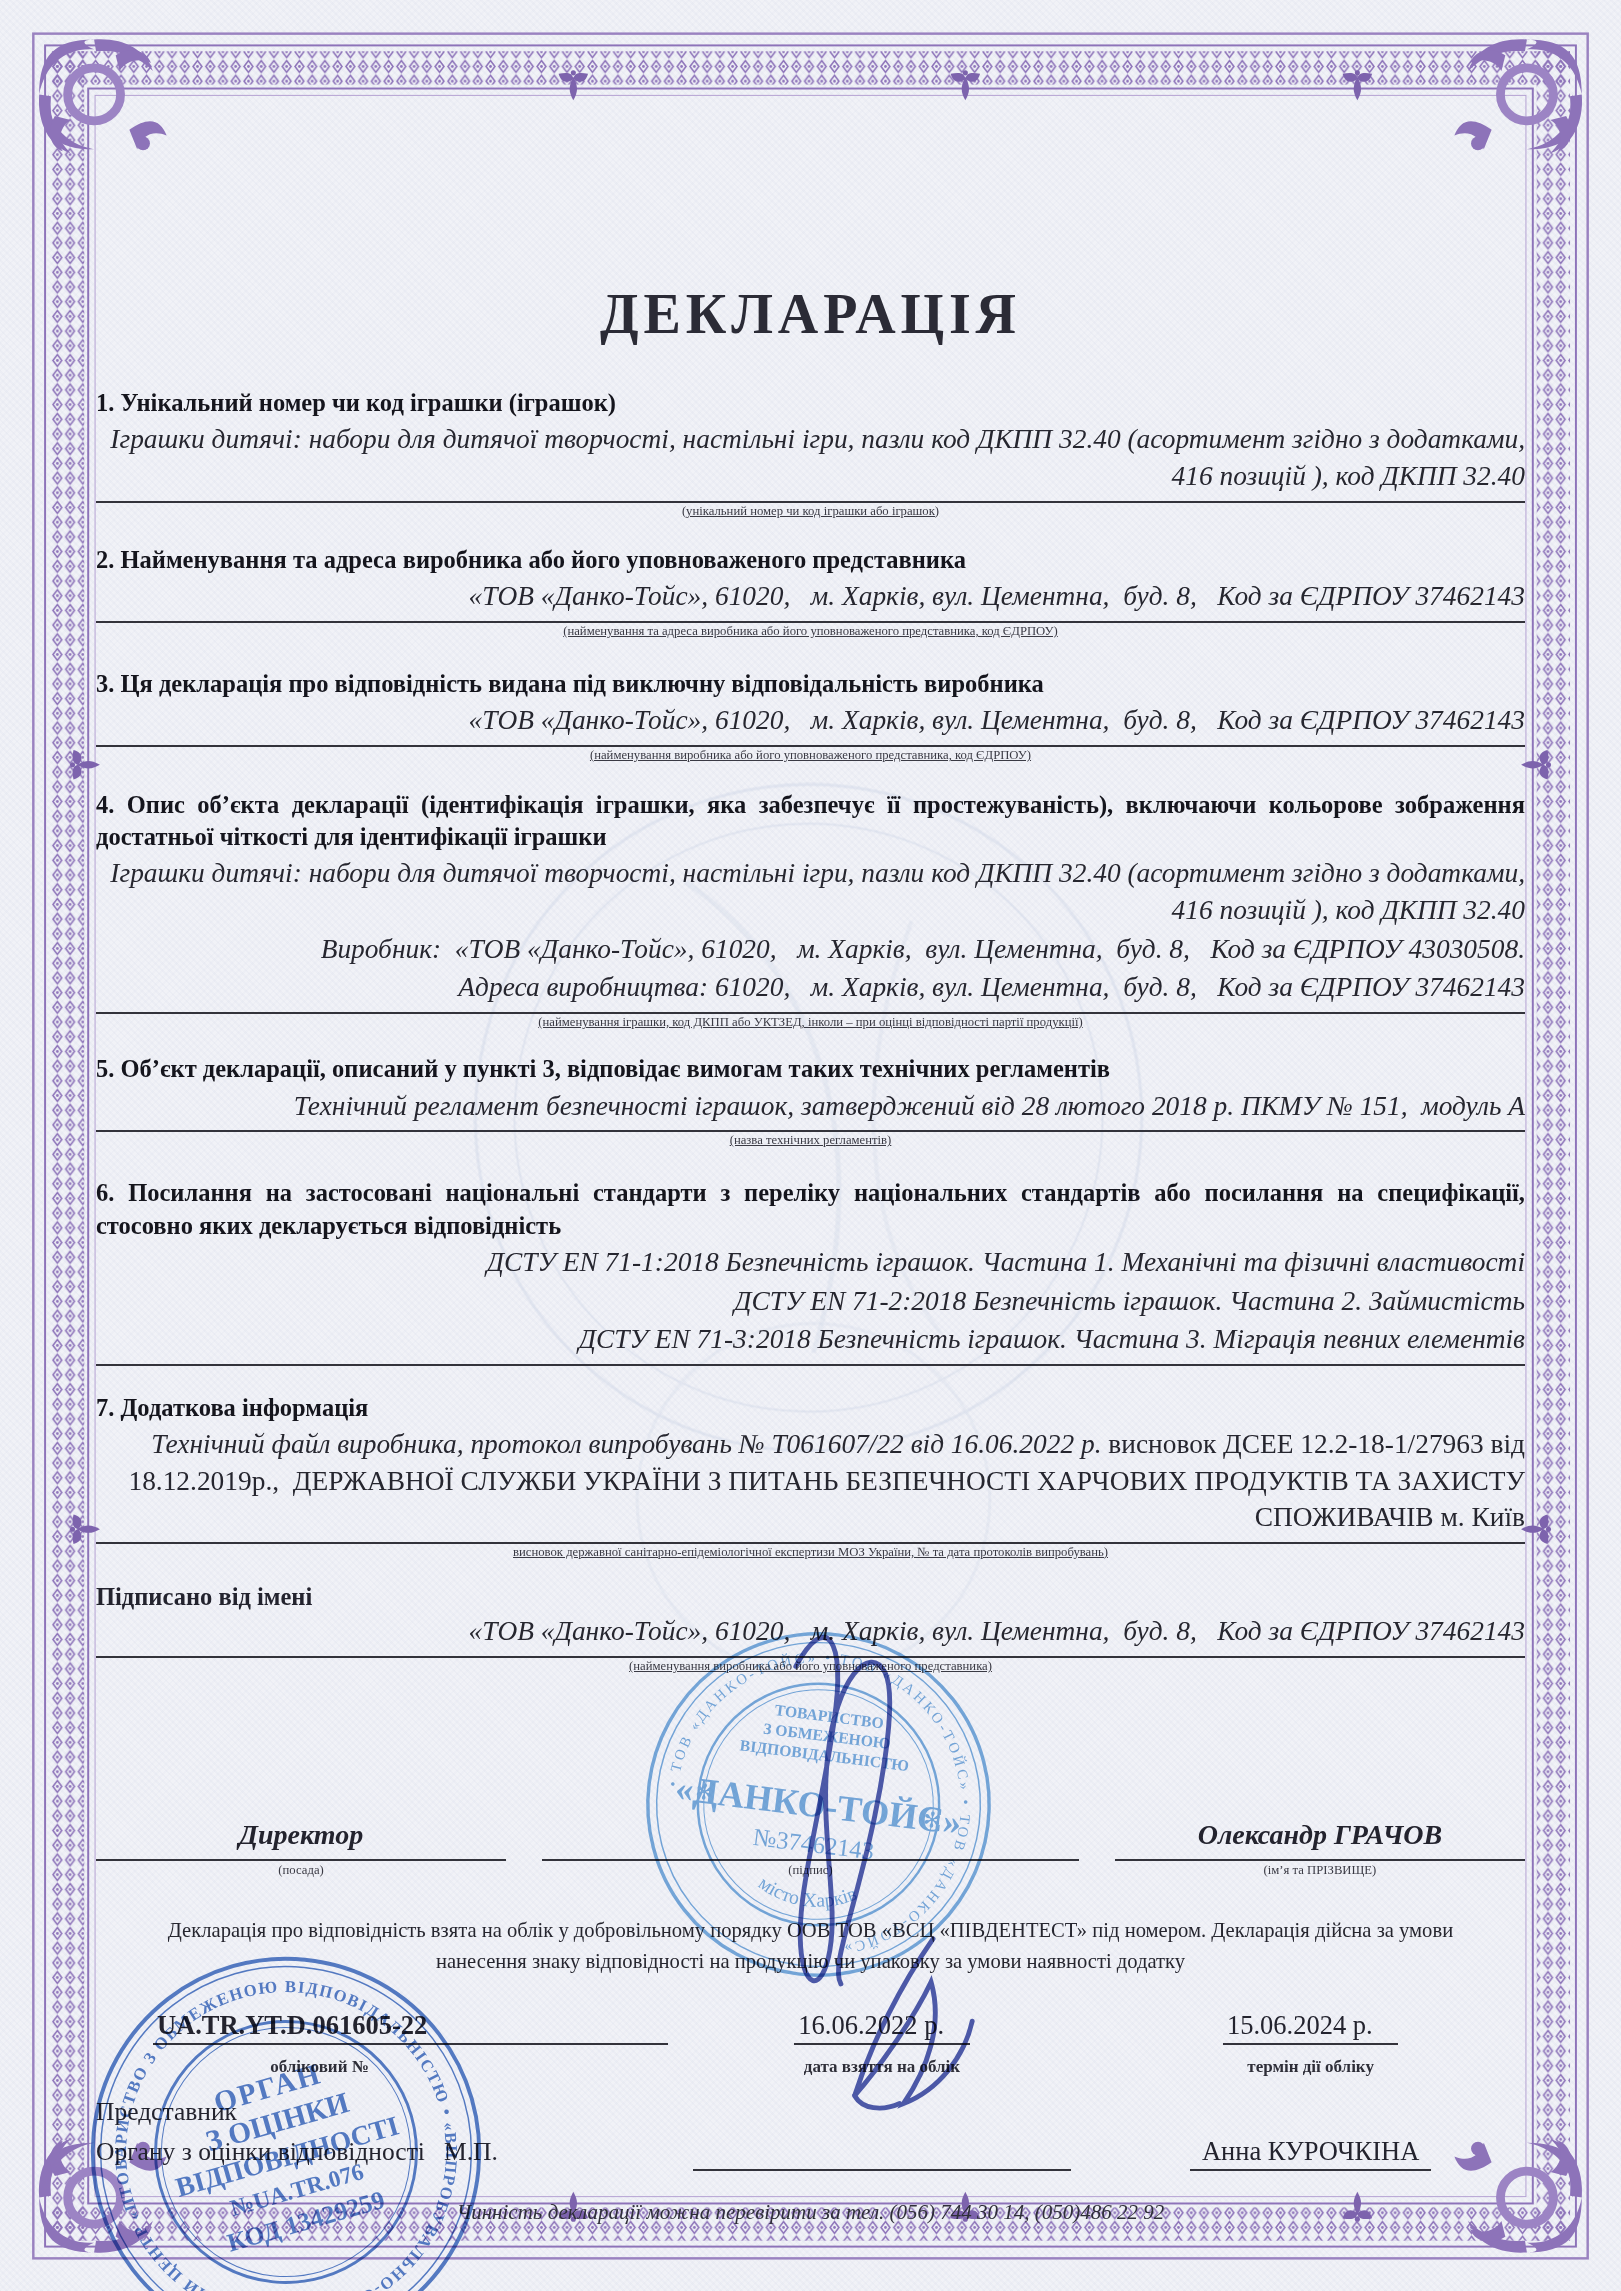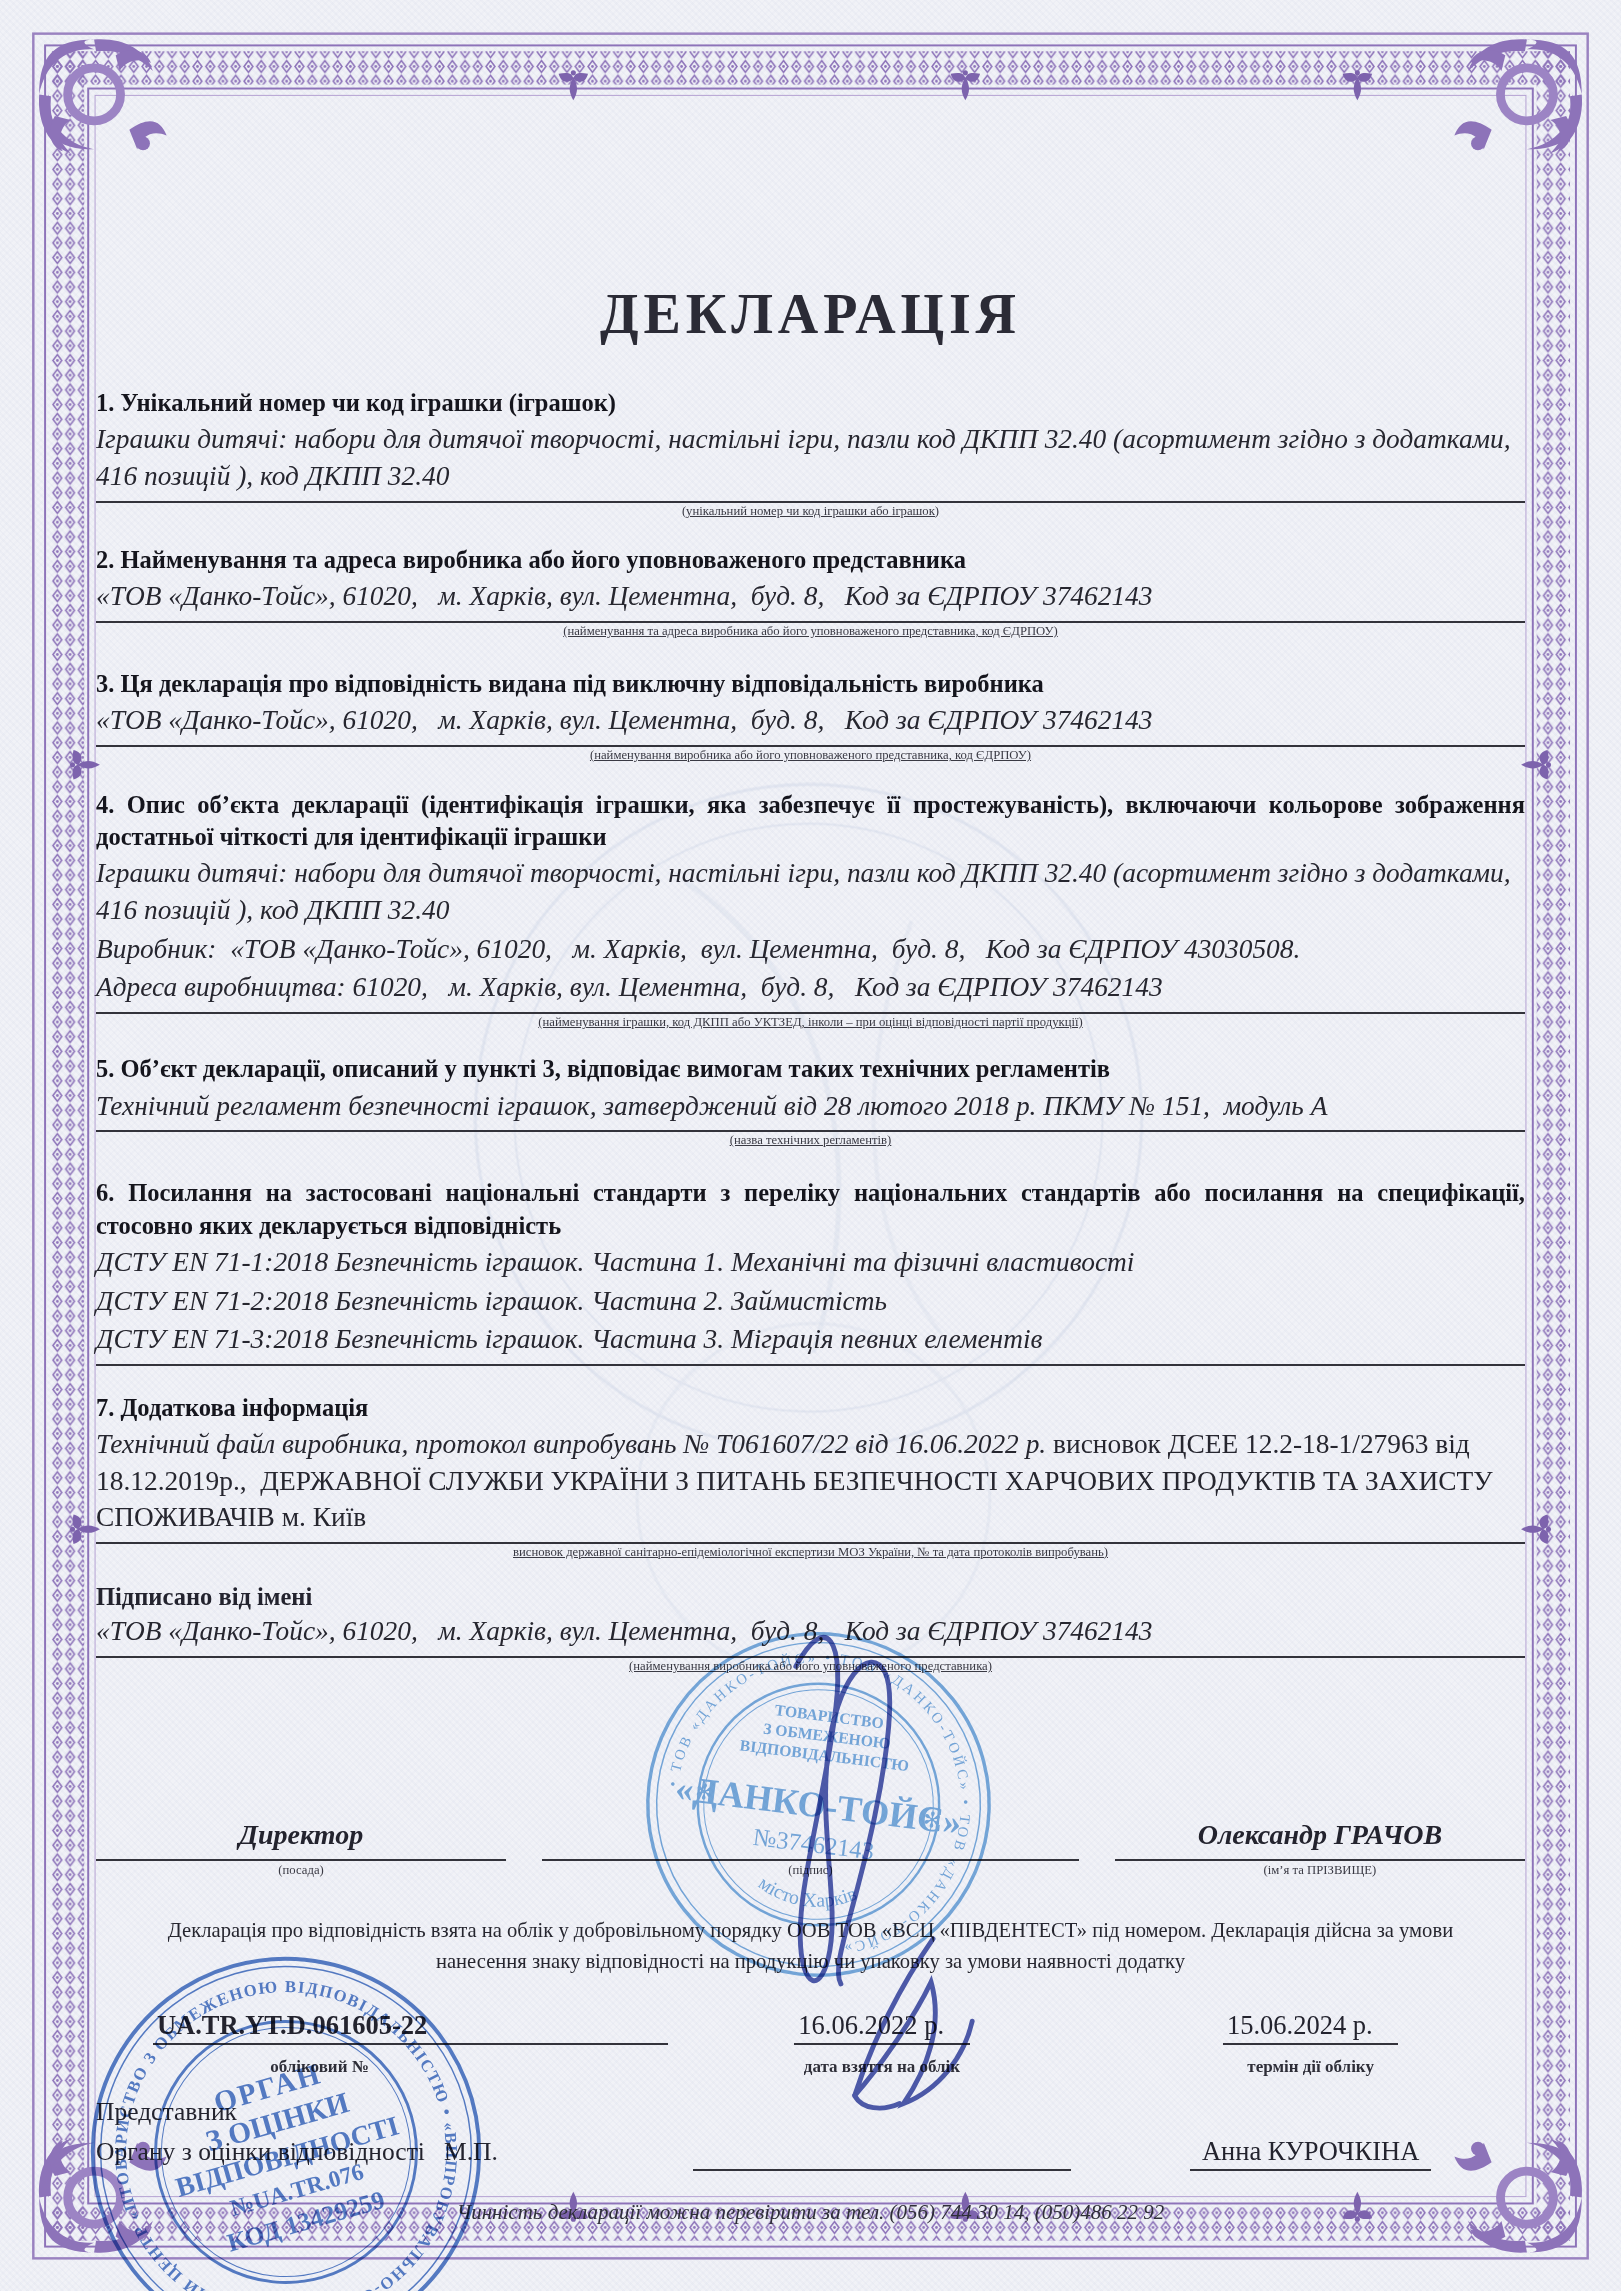--- a/index.html
+++ b/index.html
@@ -11,21 +11,21 @@
       #f1f2f7;
     font-family:"Liberation Serif","DejaVu Serif",serif;
     color:#23232e;
   }
   .layer{position:absolute;left:0;top:0;}
   .content{position:absolute;left:96px;right:96px;top:0;}
   .title{margin-top:282px;text-align:center;font-size:56px;font-weight:bold;letter-spacing:4.9px;color:#2b2b36;}
   .subtitle{text-align:center;font-size:46px;margin-top:0px;color:#2b2b36;}
   section{display:block;}
   .heading{margin:0;font-size:24.5px;font-weight:bold;line-height:1.32;color:#15151d;text-align:justify;}
-  .value{margin:2px 0 0 0;font-size:27.4px;font-style:italic;line-height:1.34;white-space:pre-wrap;color:#26262f;text-align:left;}
+  .value{margin:2px 0 0 0;font-size:27.4px;font-style:italic;line-height:1.34;white-space:pre-wrap;color:#26262f;text-align:right;}
   .value .upright{font-style:normal;}
   .rule{border-top:2px solid #33333b;margin-top:5.9px;height:0;}
   .caption{margin:1px 0 0 0;font-size:12.7px;text-align:center;color:#3a3a44;text-decoration:underline;}
   .s1{margin-top:41px}.s2{margin-top:25.5px}.s3{margin-top:29px}.s4{margin-top:25.5px}
   .s5{margin-top:23.5px}.s6{margin-top:29px}.s7{margin-top:25.5px}
   .signed{margin-top:23.5px;}
   .signed .label{margin:0;font-size:24.5px;font-weight:bold;}
   
   .dir-row{display:flex;margin-top:145px;gap:2.5%;}
   .dir-col{display:flex;flex-direction:column;justify-content:flex-end;}

